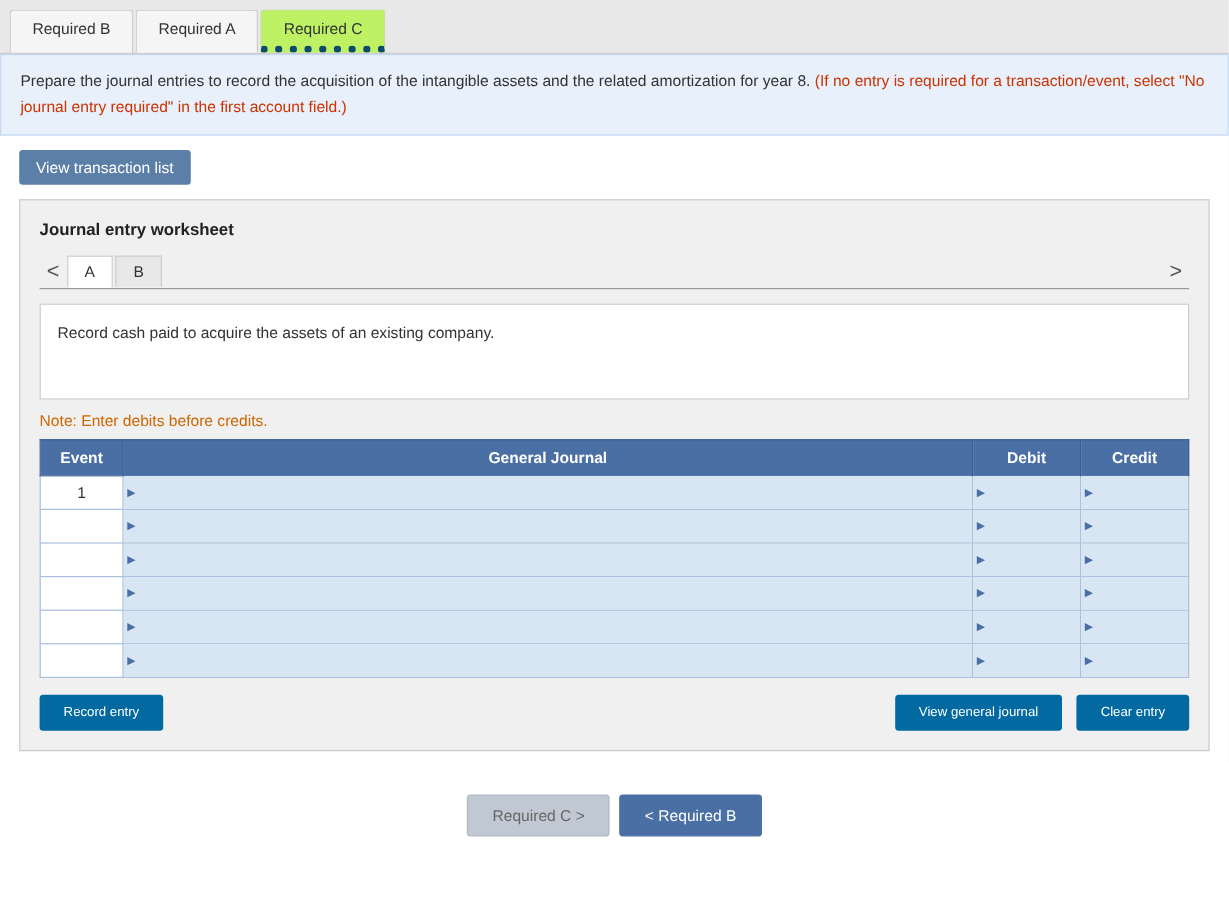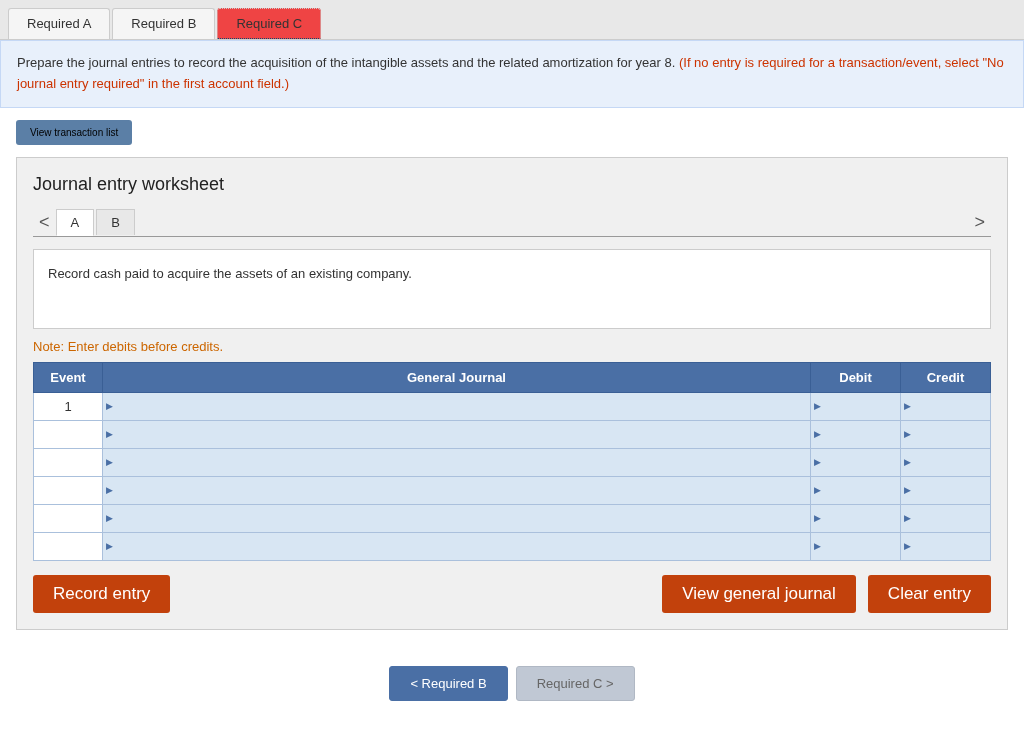--- a/index.html
+++ b/index.html
@@ -22,22 +22,22 @@
       padding: 7px 18px;
       border: 1px solid #ccc;
       border-bottom: none;
       background: #f5f5f5;
       cursor: pointer;
       font-size: 13px;
       margin-right: 2px;
       border-radius: 3px 3px 0 0;
     }
     .tab.active {
-      background: #ef4444;
-      border-bottom: 1px solid #0c4a6e;
+      background: #bef264;
+      border-bottom: 6px solid #0c4a6e;
       font-weight: normal;
     }
     .tab.dotted {
       border-style: dotted;
     }
 
     
     .instruction-area {
       background: #e8f0fb;
       border: 1px solid #c5d8f5;
@@ -47,40 +47,40 @@
       color: #333;
     }
     .instruction-area .orange-text {
       color: #cc3300;
     }
 
     
     .view-transaction-btn {
       display: inline-block;
       background: #5b7fa6;
-      color: #000000;
+      color: #ffffff;
       padding: 7px 14px;
       border: none;
       cursor: pointer;
-      font-size: 10px;
+      font-size: 13px;
       border-radius: 3px;
       margin: 12px 16px;
     }
 
     
     .worksheet-container {
       background: #f0f0f0;
       border: 1px solid #ccc;
       margin: 0 16px 16px 16px;
       padding: 16px;
     }
 
     .worksheet-title {
-      font-size: 18px;
-      font-weight: normal;
+      font-size: 14px;
+      font-weight: bold;
       margin-bottom: 14px;
       color: #222;
     }
 
     
     .worksheet-tab-bar {
       display: flex;
       align-items: center;
       border-bottom: 1px solid #999;
       margin-bottom: 12px;
@@ -210,25 +210,25 @@
     }
 
     
     .action-buttons {
       display: flex;
       align-items: center;
       margin-top: 14px;
       gap: 12px;
     }
     .btn-action {
-      background: #c2410c;
+      background: #0369a1;
       color: white;
       border: none;
       padding: 9px 20px;
-      font-size: 17px;
+      font-size: 11px;
       cursor: pointer;
       border-radius: 3px;
     }
     .btn-action.view-general {
       margin-left: auto;
     }
 
     
     .bottom-nav {
       display: flex;
@@ -263,22 +263,22 @@
       min-height: 752px;
     }
   </style>
 </head>
 <body>
 
 <div class="page-wrapper">
 
   
   <div class="tab-bar">
+    <div class="tab">Required B</div>
     <div class="tab">Required A</div>
-    <div class="tab">Required B</div>
     <div class="tab dotted active">Required C</div>
   </div>
 
   
   <div class="instruction-area">
     <span>Prepare the journal entries to record the acquisition of the intangible assets and the related amortization for year 8.</span>
     <span class="orange-text">(If no entry is required for a transaction/event, select "No journal entry required" in the first account field.)</span>
   </div>
 
   
@@ -356,17 +356,17 @@
     <div class="action-buttons">
       <button class="btn-action">Record entry</button>
       <button class="btn-action view-general">View general journal</button>
       <button class="btn-action">Clear entry</button>
     </div>
 
   </div>
 
   
   <div class="bottom-nav">
+    <button class="bottom-nav-btn secondary">Required C &gt;</button>
     <button class="bottom-nav-btn primary">&lt; Required B</button>
-    <button class="bottom-nav-btn secondary">Required C &gt;</button>
   </div>
 
 </div>
 
 </body></html>

